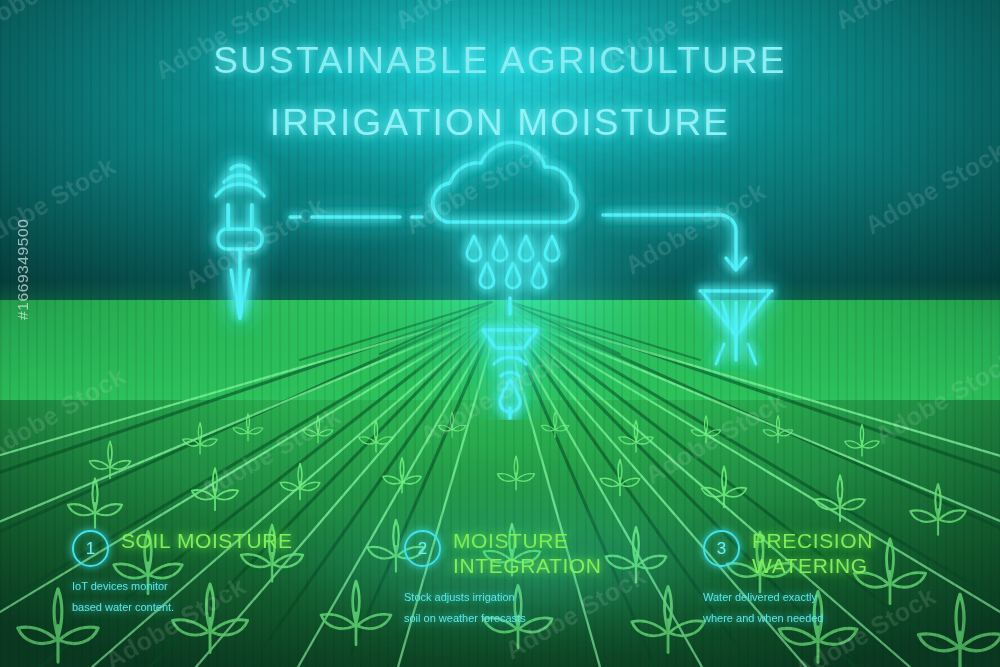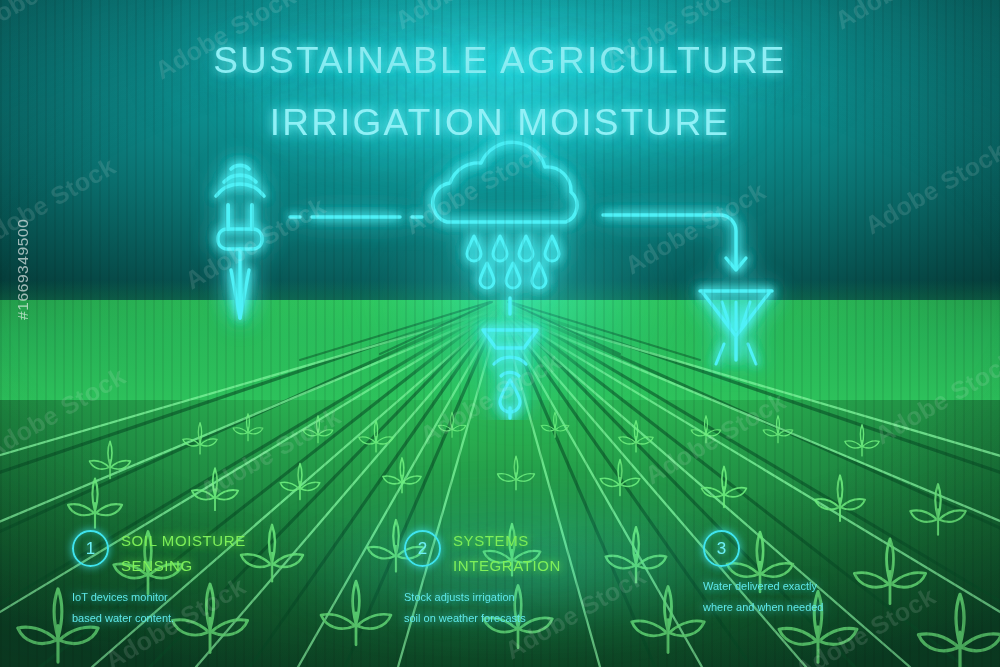--- a/index.html
+++ b/index.html
@@ -93,21 +93,21 @@
     width:33px;height:33px;border-radius:50%;
     border:2px solid #3fe4ee;
     display:flex;align-items:center;justify-content:center;
     color:#6ef0f7;font-size:17px;line-height:1;
     margin-top:2px;
     box-shadow:0 0 9px rgba(70,235,245,.75), inset 0 0 7px rgba(70,235,245,.35);
     text-shadow:0 0 7px rgba(90,240,248,.9);
   }
   .head-text{
     color:#7ef05a;
-    font-size:15px;
+    font-size:21px;
     line-height:25px;
     letter-spacing:.6px;
     text-shadow:0 0 9px rgba(130,245,90,.85), 0 0 24px rgba(90,225,70,.55);
   }
   .desc-text{
     margin-top:9px;
     color:#5fe8ea;
     font-size:11px;
     line-height:21px;
     text-shadow:0 0 8px rgba(90,240,240,.8), 0 0 20px rgba(50,215,220,.5);
@@ -341,46 +341,49 @@
     <div class="title-line">IRRIGATION MOISTURE</div>
   </div>
 
   <div class="legend">
 
     <div class="legend-col" style="left:72px;width:300px;">
       <div class="legend-head">
         <div class="num-circle">1</div>
         <div class="head-text">
           <div>SOIL MOISTURE</div>
-          <div>SENSING</div>
         </div>
       </div>
       <div class="desc-text">
         <div>IoT devices monitor</div>
         <div>based water content.</div>
       </div>
     </div>
 
     <div class="legend-col" style="left:404px;width:300px;">
       <div class="legend-head">
         <div class="num-circle">2</div>
         <div class="head-text">
-          <div>SYSTEMS</div>
+          <div>MOISTURE</div>
           <div>INTEGRATION</div>
         </div>
       </div>
       <div class="desc-text">
         <div>Stock adjusts irrigation</div>
         <div>soil on weather forecasts</div>
       </div>
     </div>
 
     <div class="legend-col" style="left:703px;width:300px;">
       <div class="legend-head">
         <div class="num-circle">3</div>
+        <div class="head-text">
+          <div>PRECISION</div>
+          <div>WATERING</div>
+        </div>
       </div>
       <div class="desc-text">
         <div>Water delivered exactly</div>
         <div>where and when needed</div>
       </div>
     </div>
   </div>
 
   <div class="wm-layer">
     <div class="wm" style="left:-40px;top:20px;">Adobe Stock</div>

